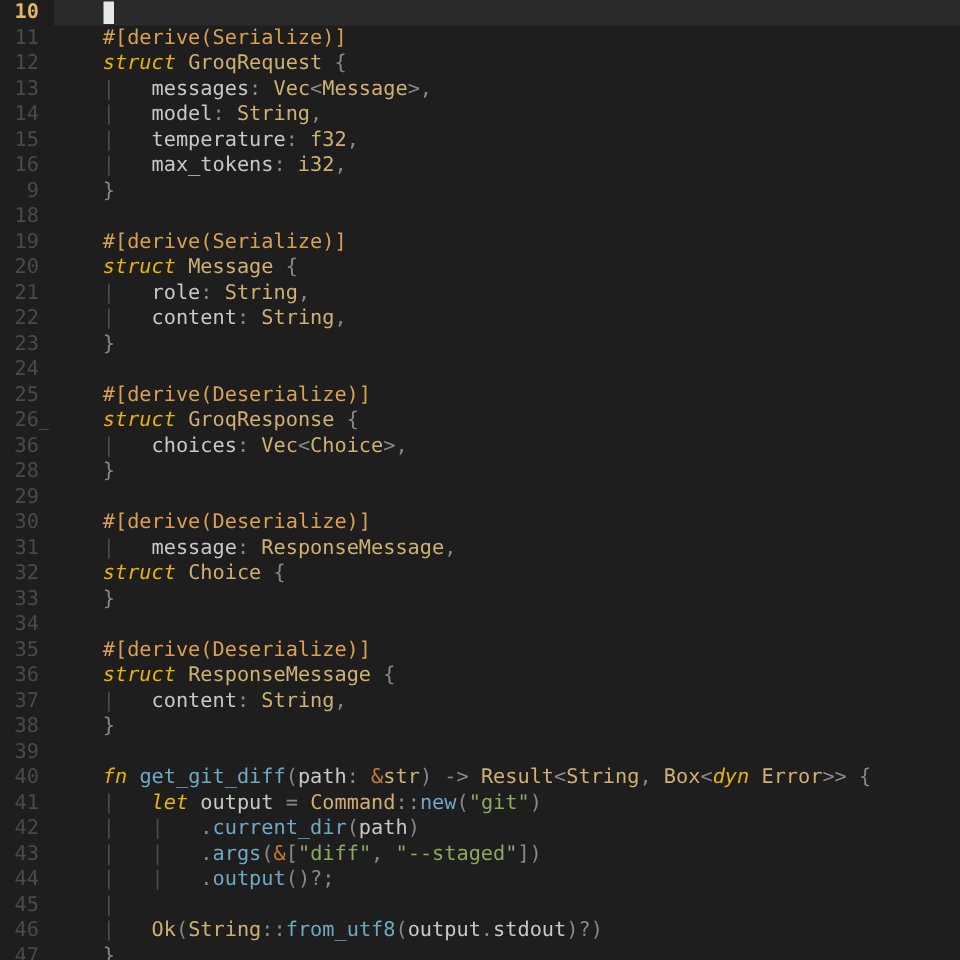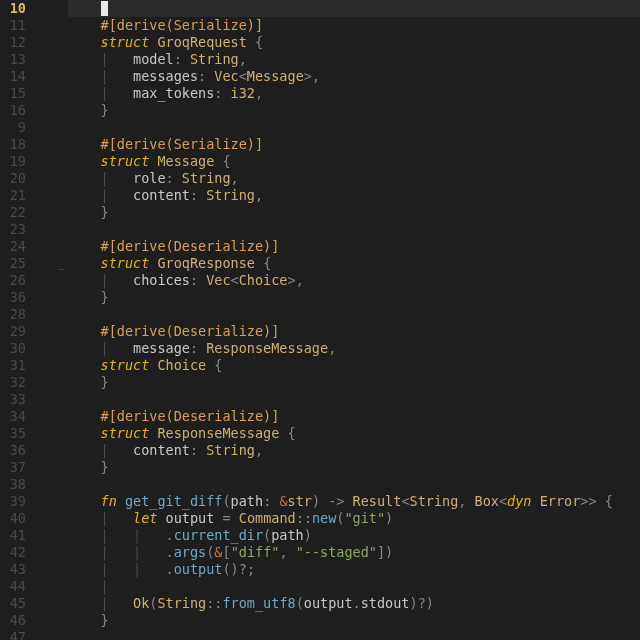--- a/index.html
+++ b/index.html
@@ -6,21 +6,21 @@
   body {
     background: #1e1e1e;
     font-family: "Menlo", "Consolas", monospace;
     font-size: 13.5px;
     line-height: 17px;
     color: #d4d4d4;
     width: 640px;
     height: 640px;
     overflow: hidden;
   }
-  .editor { display: flex; height: 100%; gap: 32px; }
+  .editor { display: flex; height: 100%; }
   .gutter {
     background: #1e1e1e;
     text-align: right;
     padding: 0 10px 0 4px;
     user-select: none;
     color: #4a4a4a;
     min-width: 36px;
   }
   .gutter .ln { height: 17px; }
   .gutter .ln.active { color: #e5b567; font-weight: bold; }
@@ -95,22 +95,23 @@
       <div class="ln">43</div>
       <div class="ln">44</div>
       <div class="ln">45</div>
       <div class="ln">46</div>
       <div class="ln">47</div>
     </div>
   <div class="code" id="code">
       <div class="line active" style="position: relative;"><span>    </span><span class="cursor"></span></div>
       <div class="line" style="position: relative;"><span>    </span><span class="t-attr">#[derive(Serialize)]</span></div>
       <div class="line" style="position: relative;"><span>    </span><span class="t-kw">struct</span><span> </span><span class="t-type">GroqRequest</span><span> </span><span class="t-brace">{</span></div>
+      <div class="line" style="position: relative;"><span>    </span><span class="t-pipe">|   </span><span class="t-field">messages</span><span class="t-punc">: </span><span class="t-type">Vec</span><span class="t-punc">&lt;</span><span class="t-type">Message</span><span class="t-punc">&gt;,</span></div>
       <div class="line" style="position: relative;"><span>    </span><span class="t-pipe">|   </span><span class="t-field">model</span><span class="t-punc">: </span><span class="t-type">String</span><span class="t-punc">,</span></div>
-      <div class="line" style="position: relative;"><span>    </span><span class="t-pipe">|   </span><span class="t-field">messages</span><span class="t-punc">: </span><span class="t-type">Vec</span><span class="t-punc">&lt;</span><span class="t-type">Message</span><span class="t-punc">&gt;,</span></div>
+      <div class="line" style="position: relative;"><span>    </span><span class="t-pipe">|   </span><span class="t-field">temperature</span><span class="t-punc">: </span><span class="t-type">f32</span><span class="t-punc">,</span></div>
       <div class="line" style="position: relative;"><span>    </span><span class="t-pipe">|   </span><span class="t-field">max_tokens</span><span class="t-punc">: </span><span class="t-type">i32</span><span class="t-punc">,</span></div>
       <div class="line" style="position: relative;"><span>    </span><span class="t-brace">}</span></div>
       <div class="line" style="position: relative;"><span>    </span></div>
       <div class="line" style="position: relative;"><span>    </span><span class="t-attr">#[derive(Serialize)]</span></div>
       <div class="line" style="position: relative;"><span>    </span><span class="t-kw">struct</span><span> </span><span class="t-type">Message</span><span> </span><span class="t-brace">{</span></div>
       <div class="line" style="position: relative;"><span>    </span><span class="t-pipe">|   </span><span class="t-field">role</span><span class="t-punc">: </span><span class="t-type">String</span><span class="t-punc">,</span></div>
       <div class="line" style="position: relative;"><span>    </span><span class="t-pipe">|   </span><span class="t-field">content</span><span class="t-punc">: </span><span class="t-type">String</span><span class="t-punc">,</span></div>
       <div class="line" style="position: relative;"><span>    </span><span class="t-brace">}</span></div>
       <div class="line" style="position: relative;"><span>    </span></div>
       <div class="line" style="position: relative;"><span>    </span><span class="t-attr">#[derive(Deserialize)]</span></div>

